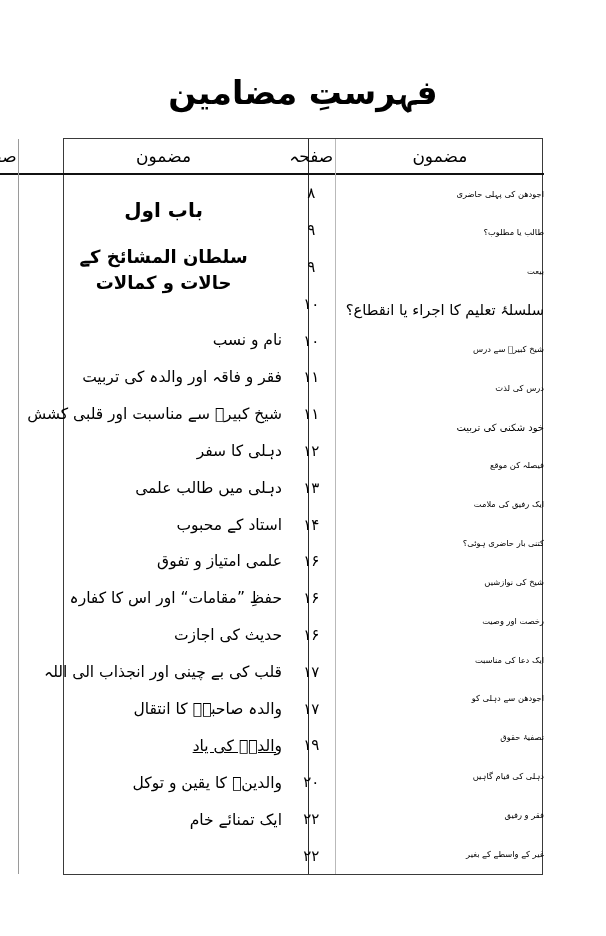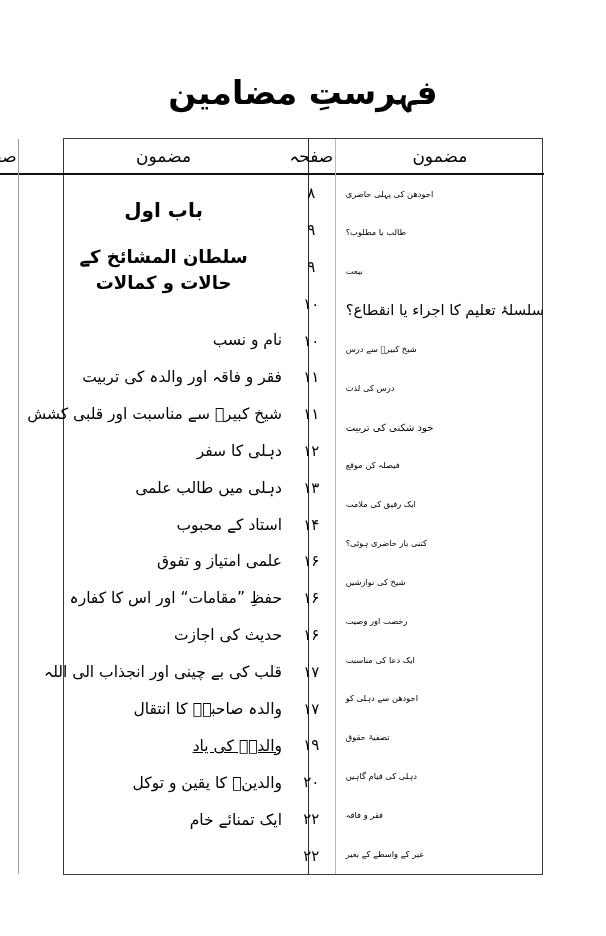--- a/index.html
+++ b/index.html
@@ -115,21 +115,21 @@
     white-space: nowrap;
   }
   .panel-left .cell-topic {
     justify-content: flex-start;
     padding-right: 0;
     padding-left: 10px;
     width: 100%;
   }
   .panel-left .cell-topic .txt {
     width: 100%;
-    text-align: left;
+    text-align: right;
     direction: rtl;
     unicode-bidi: plaintext;
   }
   .panel-right .cell-topic .txt {
     width: 100%;
     text-align: right;
     padding-right: 14px;
     box-sizing: border-box;
     direction: rtl;
     unicode-bidi: plaintext;
@@ -303,21 +303,21 @@
             <div class="cell cell-topic" style="height: 36.8947px;">
               <span class="txt" style="font-size: 8.3px;">اجودھن سے دہلی کو</span>
             </div>
             <div class="cell cell-topic" style="height: 36.8947px;">
               <span class="txt" style="font-size: 8.3px;">تصفیۂ حقوق</span>
             </div>
             <div class="cell cell-topic" style="height: 36.8947px;">
               <span class="txt" style="font-size: 8.3px;">دہلی کی قیام گاہیں</span>
             </div>
             <div class="cell cell-topic" style="height: 36.8947px;">
-              <span class="txt" style="font-size: 8.3px;">فقر و فاقہ</span>
+              <span class="txt" style="font-size: 8.3px;">فقر و رفیق</span>
             </div>
             <div class="cell cell-topic" style="height: 36.8947px;">
               <span class="txt" style="font-size: 8.3px;">غیر کے واسطے کے بغیر</span>
             </div>
           </div>
       </div>
       <div class="col-page">
         <div class="hdr">صفحہ</div>
         <div class="rows" id="left-page-cells">
             <div class="cell cell-page" style="height: 36.8947px;">

